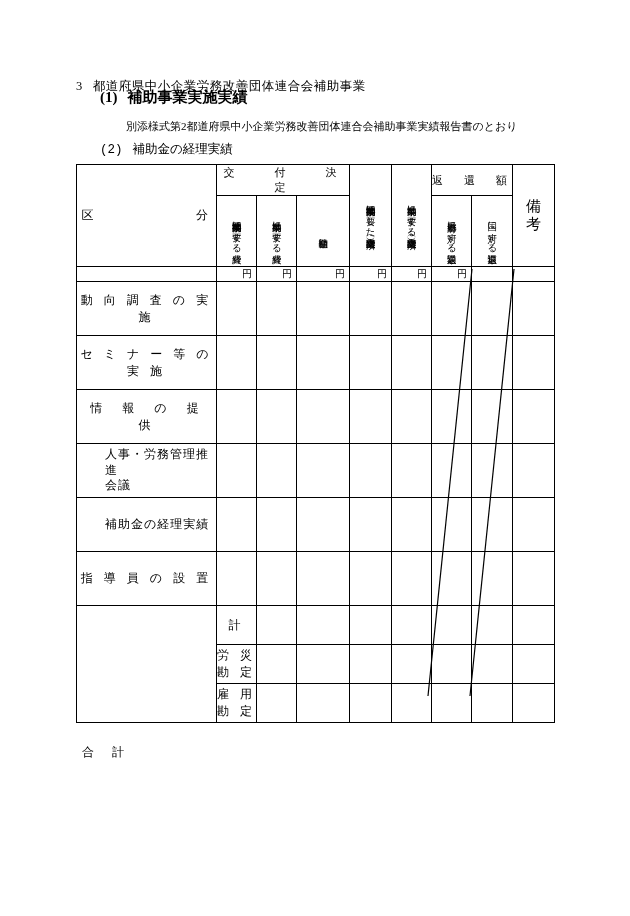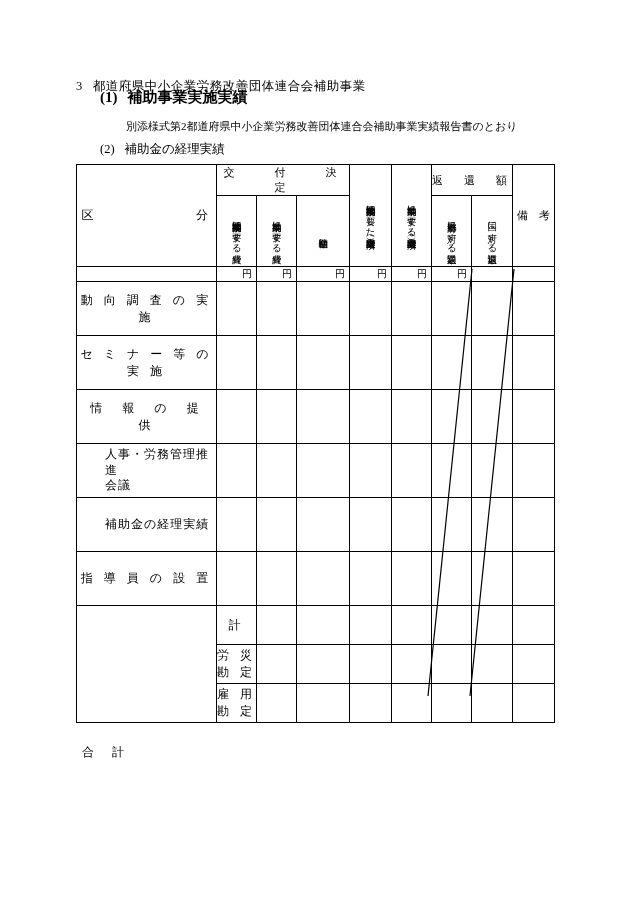--- a/index.html
+++ b/index.html
@@ -49,20 +49,21 @@
     font-size: 11px;
     white-space: nowrap;
   }
 
   .item2 {
     position: absolute;
     left: 100px;
     top: 141px;
     font-size: 12.5px;
     white-space: nowrap;
+    font-family: Liberation Mono, monospace;
   }
   .item2 .lbl { margin-right: 10px; }
 
   
   .tbl {
     position: absolute;
     left: 76px;
     top: 164px;
     border-collapse: collapse;
     table-layout: fixed;
@@ -128,21 +129,21 @@
     letter-spacing: 0;
   }
   .kubun-head .spread {
     display: inline-block;
     width: 110px;
     text-align: left;
   }
   .kubun-head .kb2 { float: right; padding-right: 8px; }
 
   .bikou {
-    font-size: 11px;
+    font-size: 15px;
     line-height: 1.15;
   }
 
   .yen-row td { height: 14px; font-size: 10px; text-align: right; padding-right: 4px; }
   .yen-row td.kubun-blank { text-align: left; }
 
   .row-item td { height: 53px; }
   .row-item .name {
     text-align: center;
     font-size: 12px;

